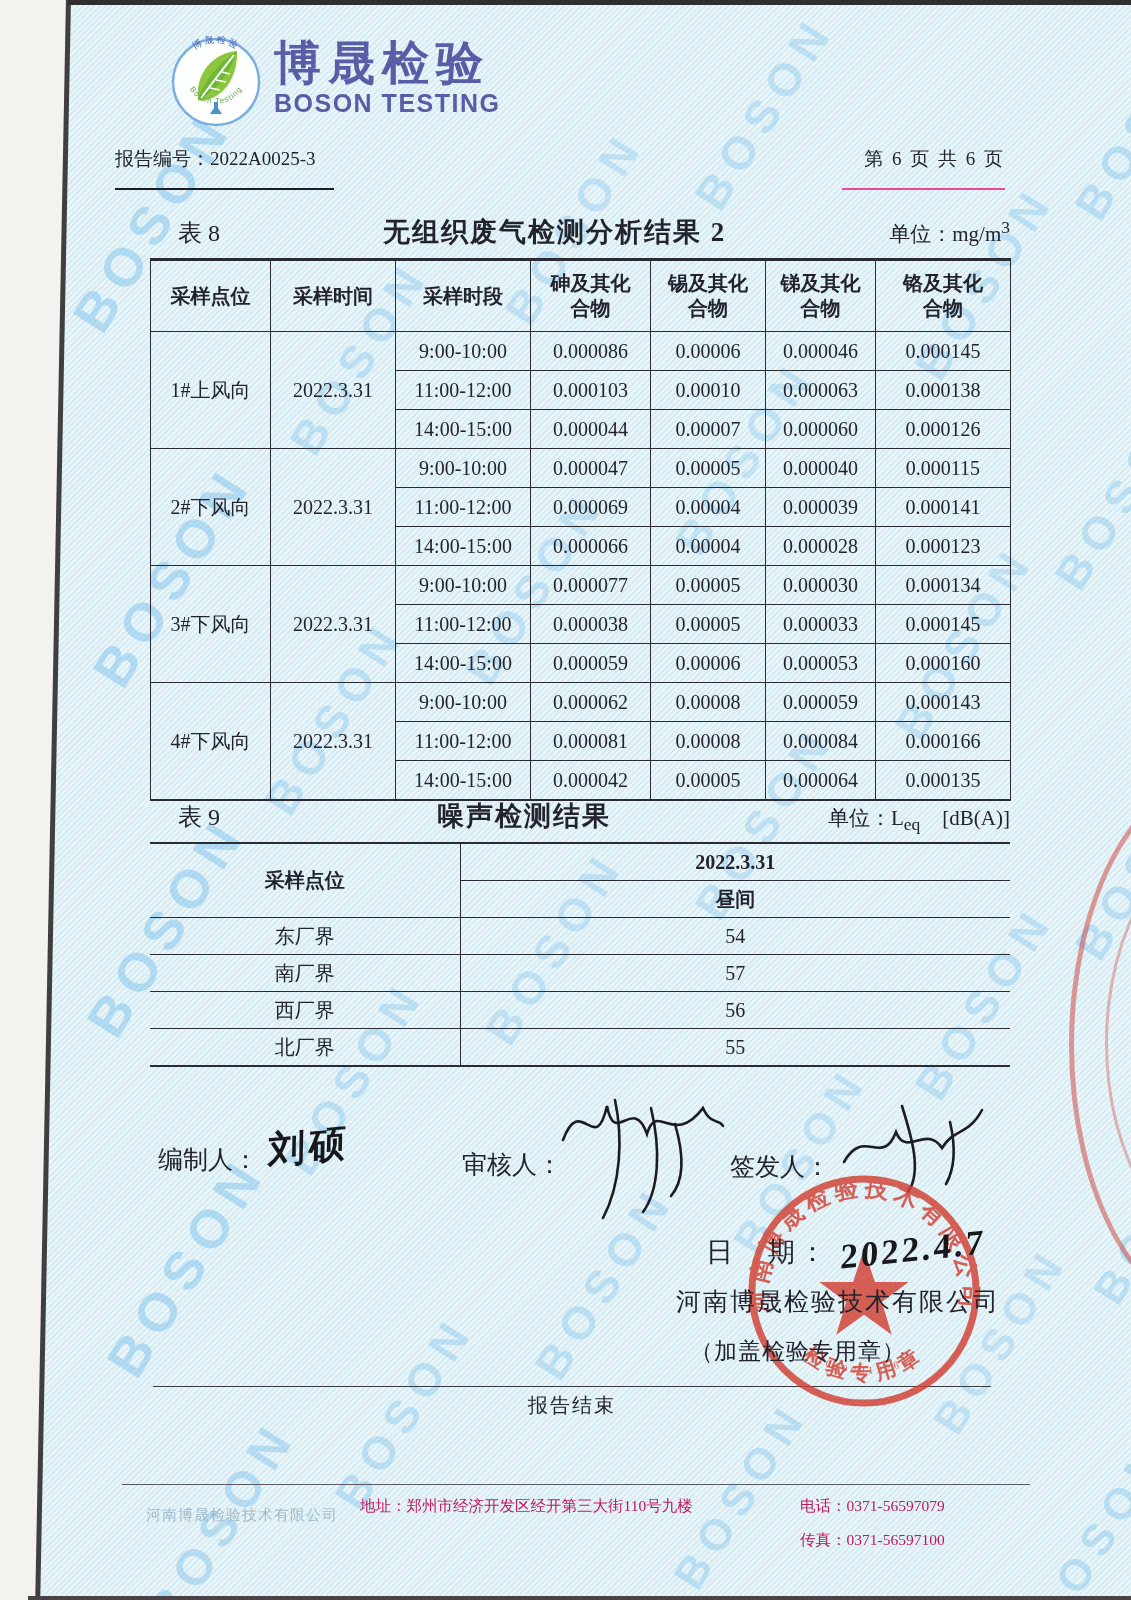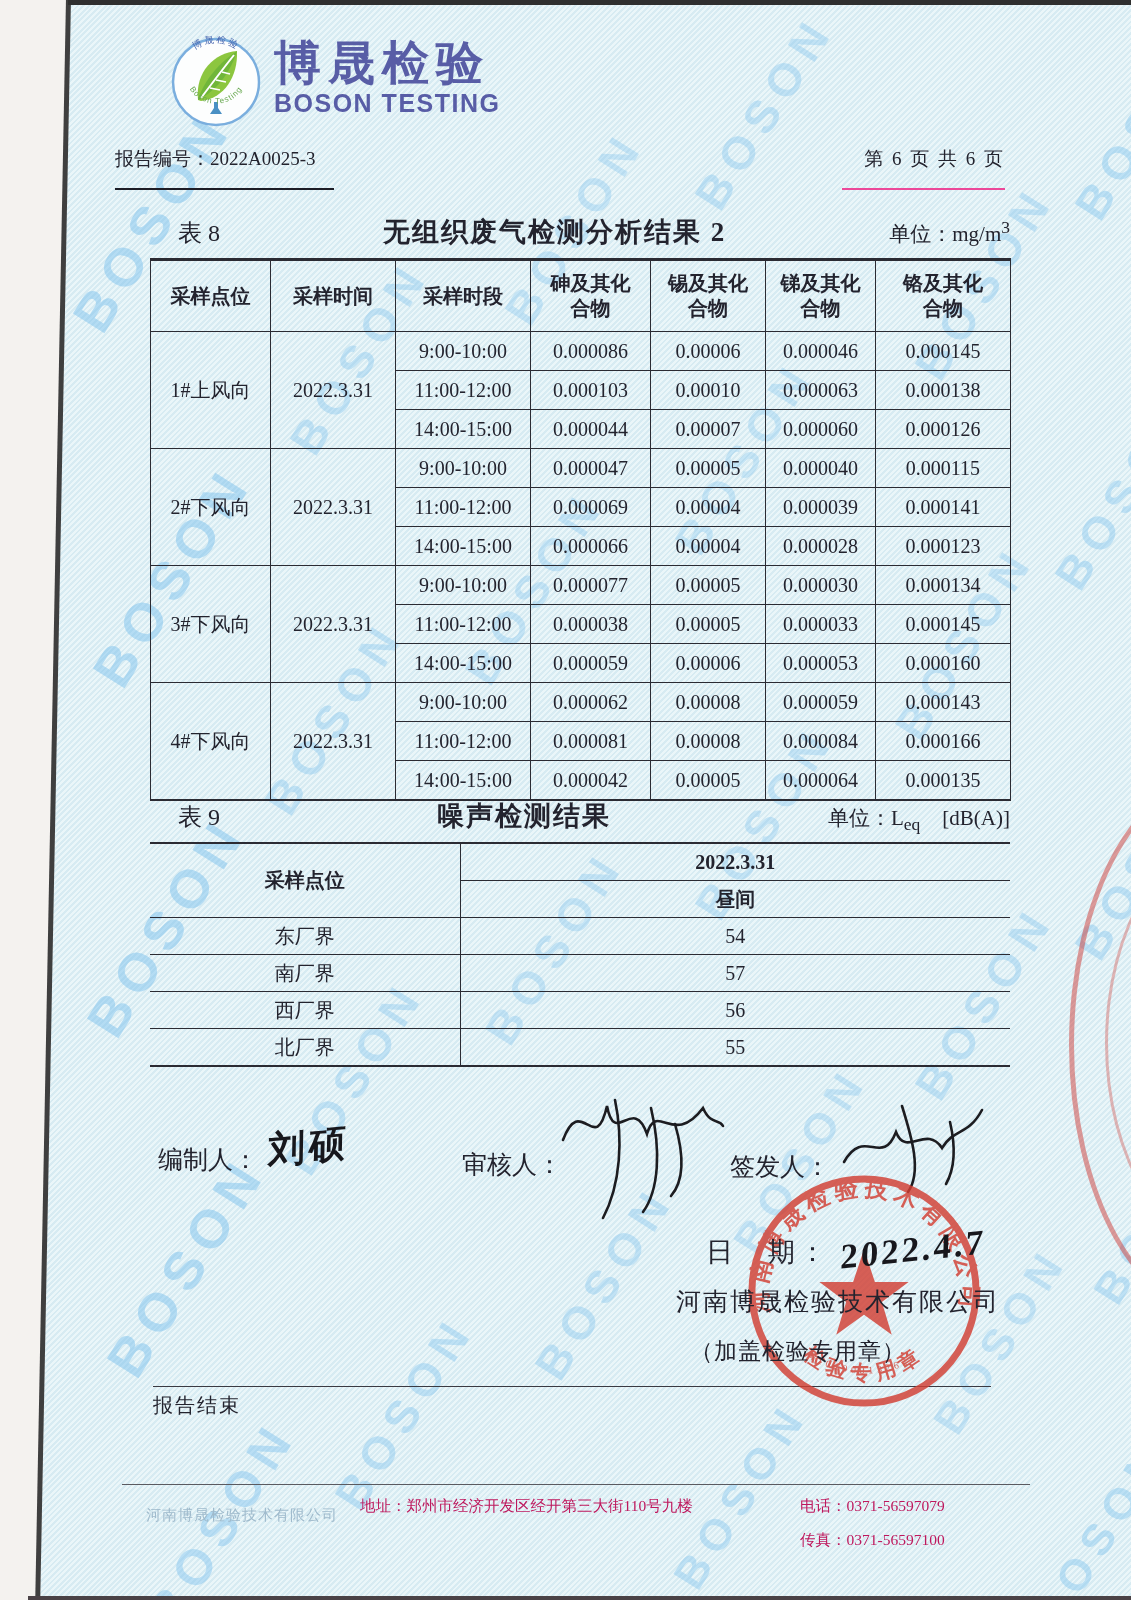--- a/index.html
+++ b/index.html
@@ -56,21 +56,21 @@
   .sig-svg{position:absolute;}
   
   .stamp{position:absolute;left:745px;top:1172px;z-index:4;opacity:.82;}
   .closing{position:absolute;z-index:5;white-space:nowrap;}
   .date-label{font-size:27px;letter-spacing:4px;}
   .hand-date{font-size:35px;font-weight:600;letter-spacing:3px;display:inline-block;
     transform:rotate(-6deg) skewX(-8deg);color:#17171c;margin-left:10px;}
   .close-co{font-size:25px;letter-spacing:2px;}
   .close-note{font-size:23px;letter-spacing:1px;}
   .end-line{position:absolute;left:153px;top:1386px;width:838px;border-top:1.6px solid #3a3a42;}
-  .end-text{position:absolute;left:153px;top:1392px;width:838px;text-align:left;font-size:20px;letter-spacing:2px;}
+  .end-text{position:absolute;left:153px;top:1392px;width:838px;text-align:center;font-size:20px;letter-spacing:2px;}
   
   .footer-line{position:absolute;left:122px;top:1484px;width:908px;border-top:1.6px solid #5a5a60;}
   .ft{font-size:15.5px;color:#be185d;white-space:nowrap;}
   .ft-co{position:absolute;left:146px;top:1506px;font-size:15px;color:#9fbacc;letter-spacing:1px;}
   .ft-mid1{position:absolute;left:360px;top:1496px;}
   .ft-mid2{position:absolute;left:360px;top:1530px;}
   .ft-right1{position:absolute;left:800px;top:1496px;}
   .ft-right2{position:absolute;left:800px;top:1530px;}
   .ft .gap{display:inline-block;width:46px;}
   

